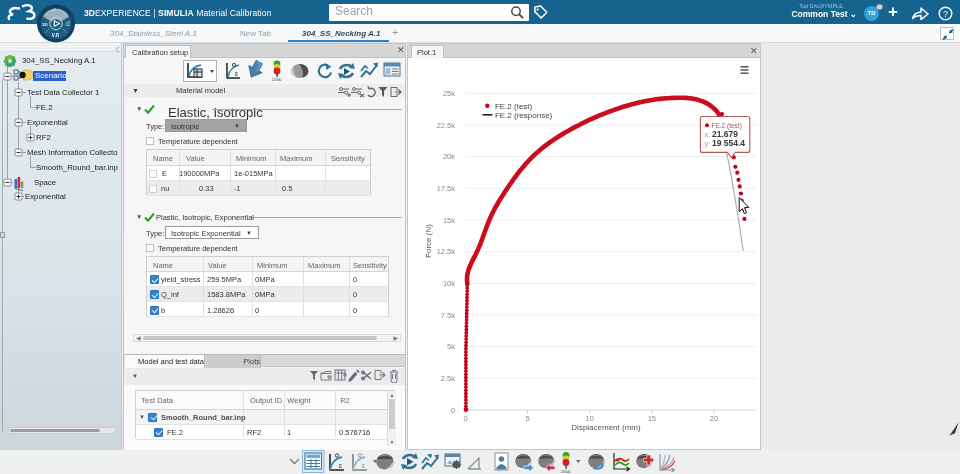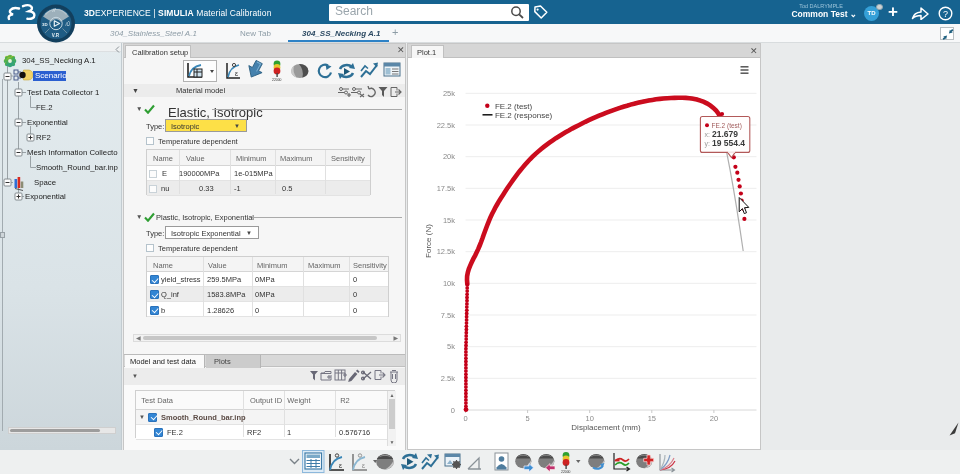--- a/index.html
+++ b/index.html
@@ -299,21 +299,21 @@
       </g>
  </svg>
 
  <div class="abs" style="left:12px;top:61px;font-size:6.5px;color:#555;">▼</div>
  <svg class="abs" style="left:20px;top:59.5px;" width="11" height="10">
       <path d="M1,5.5 l3,3.2 L10,1.5" stroke="#2f9e33" stroke-width="2.1" fill="none"></path>
     </svg>
  <div class="abs" style="left:32px;top:60.5px;font-size:13px;color:#333;margin-left:12px;">Elastic, Isotropic</div>
  <div class="abs" style="left:88px;top:65px;width:190px;height:1px;background:#aaa;"></div>
  <div class="abs" style="left:22px;top:78px;font-size:7.5px;color:#333;">Type:</div>
- <div class="abs" style="left:41px;top:75px;width:82px;height:13px;background:#fde047;border:1px solid #9a9a9a;">
+ <div class="abs" style="left:41px;top:75px;width:82px;height:13px;background:#a3a3a3;border:1px solid #9a9a9a;">
    <span style="position:absolute;left:5px;top:2px;font-size:7.5px;color:#333;">Isotropic</span>
    <span style="position:absolute;right:6px;top:3px;font-size:6px;color:#444;">▼</span>
     </div>
  <div class="abs" style="left:22px;top:93px;width:8px;height:8px;background:#fdfdfd;border:1px solid #b5c3cc;"></div>
  <div class="abs" style="left:34px;top:92.5px;font-size:7.5px;color:#333;">Temperature dependent</div>
 
  <div class="tbl abs" style="left:22px;top:105px;width:225px;height:46px;">
   <div class="thead" style="height:16px;"></div>
   <div class="trB" style="top:16px;height:15px;background:#fff;"></div>
   <div class="trB" style="top:31px;height:15px;background:#ececec;"></div>
@@ -381,21 +381,21 @@
       <span class="tc" style="left:108px;top:49px;">0</span>
       <span class="tc" style="left:206px;top:49px;">0</span>
  </div>
 
  <div class="abs" style="left:9px;top:290px;width:268px;height:8px;background:#f2f2f2;border:1px solid #dcdcdc;">
    <div style="position:absolute;left:9px;top:1px;width:234px;height:4px;background:#c6c6c6;border-radius:2px;"></div>
    <span style="position:absolute;left:2px;top:-1.5px;font-size:6px;color:#777;">◀</span>
    <span style="position:absolute;right:2px;top:-1.5px;font-size:6px;color:#777;">▶</span>
  </div>
 
- <div class="abs" style="left:0;top:310px;width:281px;height:13px;background:#d8d8d8;border-top:1px solid #bbb;border-bottom:1px solid #c0c0c0;">
+ <div class="abs" style="left:0;top:310px;width:281px;height:13px;background:#d8d8d8;border-top:1px solid #bbb;border-bottom:1px solid #c0c0c0;text-align:right;">
    <div style="position:absolute;left:1px;top:0;width:80px;height:13px;background:#fafafa;border-right:1px solid #b5b5b5;font-size:7.5px;color:#222;padding:2px 0 0 5px;">Model and test data</div>
    <div style="position:absolute;left:82px;top:0;width:55px;height:13px;background:#cccccc;border-right:1px solid #b5b5b5;font-size:7.5px;color:#444;padding:2px 0 0 8px;">Plots</div>
  </div>
  <div class="abs" style="left:0;top:324px;width:281px;height:125px;background:#fafafa;"></div>
  <div class="abs" style="left:0;top:324px;width:281px;height:17px;background:#ececec;"></div>
  <div class="abs" style="left:8px;top:329px;font-size:6px;color:#555;">▼</div>
  <svg class="abs" style="left:186px;top:325px;opacity:0.78;" width="90" height="14" viewBox="0 0 90 14">
   <path d="M0,2 l8,0 l-3,3.5 l0,6 l-2,-2 l0,-4 z" fill="#445"></path>
   <g stroke="#556" fill="none">
         <path d="M11,4 l3,0 l1,-1.5 l6,0 l0,2 l-10,0 z M11,4 l0,7 l10,0 l0,-5"></path>

